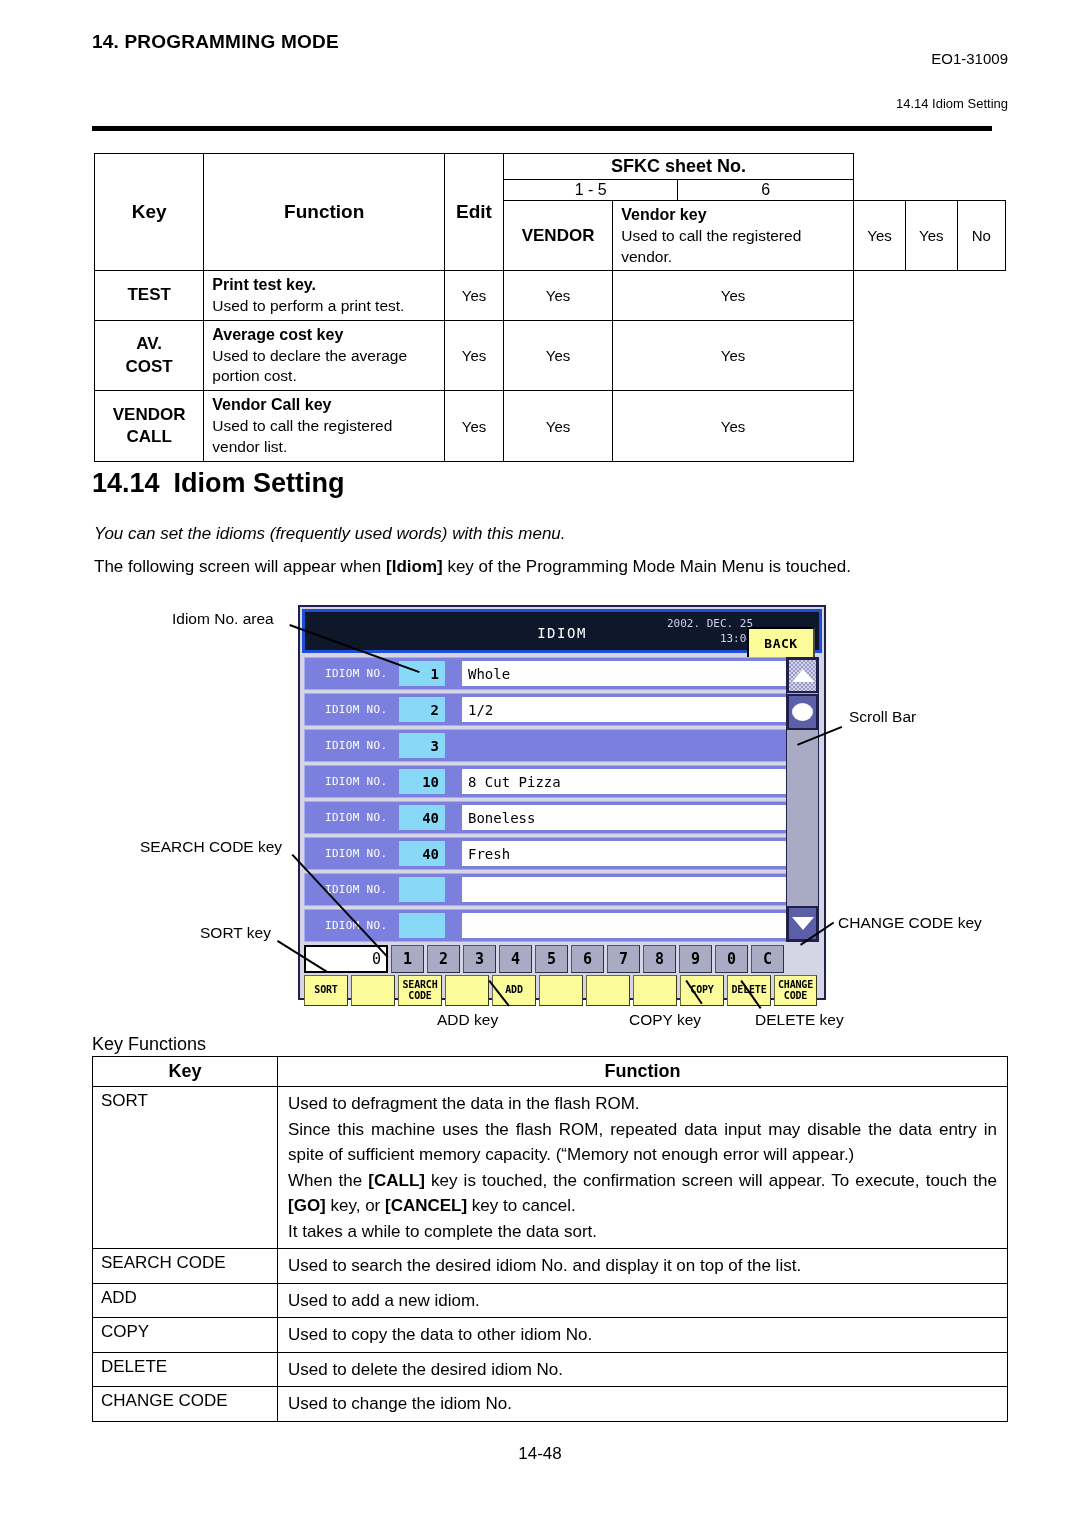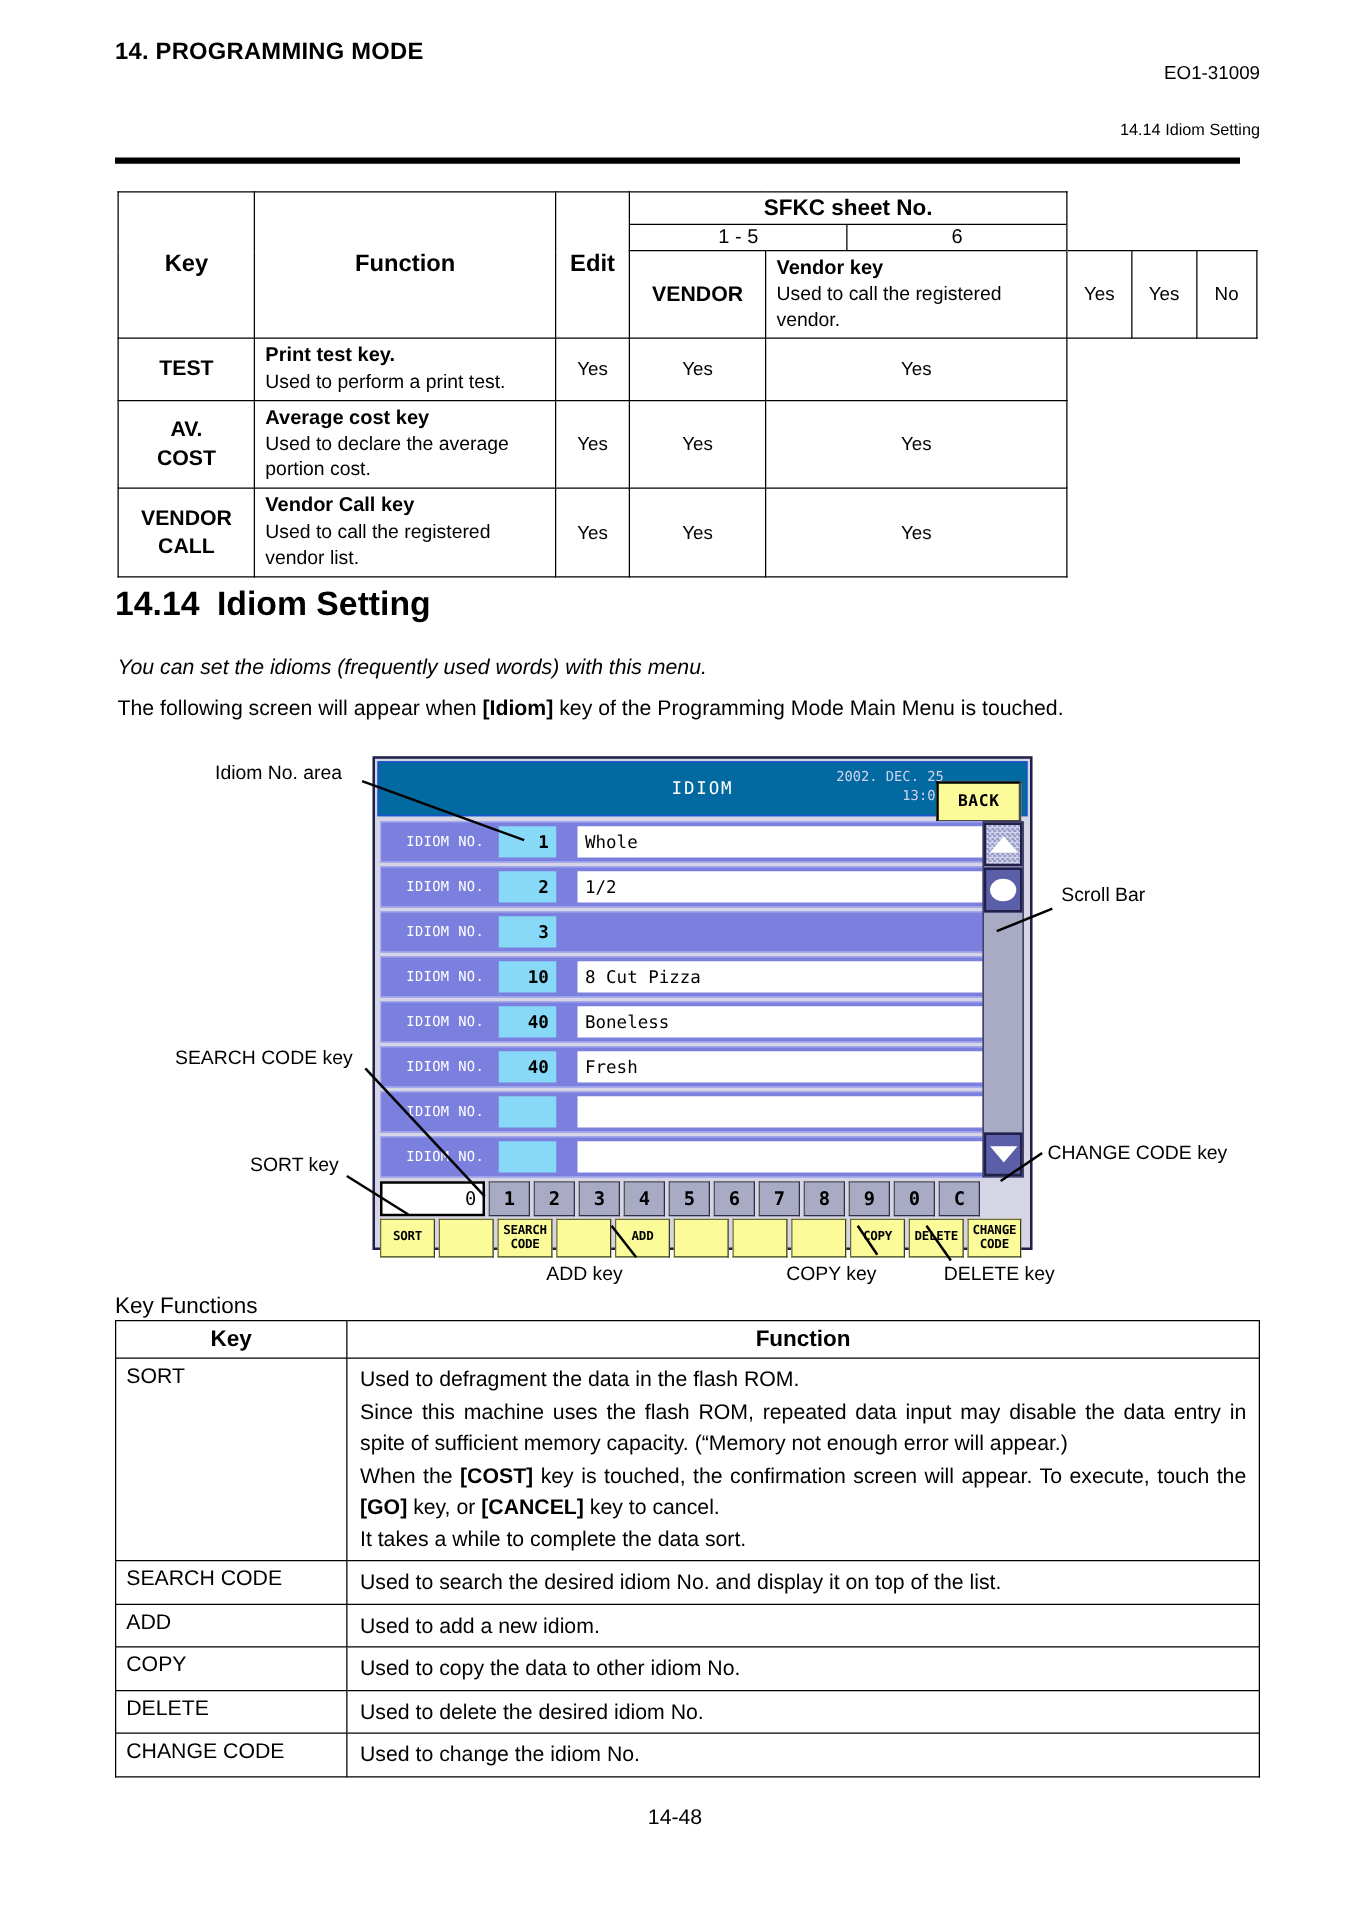--- a/index.html
+++ b/index.html
@@ -42,21 +42,21 @@
   .para2 { position:absolute; left:94px; top:557px; width:910px; font-size:17px; }
   .para2 b { font-weight:bold; }
 
   
   .dev {
     position:absolute; left:298px; top:605px; width:528px; height:395px;
     background:#d5d5e6; border:2px solid #20204a;
   }
   .dev-title {
     position:absolute; left:2px; top:2px; right:2px; height:44px;
-    background:#0369a1; border:1px solid #1d4ed8;
+    background:#0f172a; border:3px solid #1d4ed8;
   }
   .dev-title .tt {
     position:absolute; left:0; right:0; top:13px; text-align:center;
     color:#fff; font-family:"DejaVu Sans Mono", monospace; font-size:14px; letter-spacing:1.5px;
   }
   .dev-dt {
     position:absolute; right:66px; top:5px; text-align:right;
     color:#cfd2ee; font-family:"DejaVu Sans Mono", monospace; font-size:11px; line-height:1.35;
   }
   .back-btn {
@@ -399,21 +399,21 @@
   <tbody>
       <tr>
     <td class="hd" style="width:185px;">Key</td>
     <td class="hd">Function</td>
   </tr>
   <tr>
     <td class="k">SORT</td>
     <td class="f">
       <div>Used to defragment the data in the flash ROM.</div>
       <div class="just">Since this machine uses the flash ROM, repeated data input may disable the data entry in spite of sufficient memory capacity.  (“Memory not enough error will appear.)</div>
-      <div class="just"><span>When the </span><b>[COST]</b><span> key is touched, the confirmation screen will appear.  To execute, touch the </span><b>[GO]</b><span> key, or </span><b>[CANCEL]</b><span> key to cancel.</span></div>
+      <div class="just"><span>When the </span><b>[CALL]</b><span> key is touched, the confirmation screen will appear.  To execute, touch the </span><b>[GO]</b><span> key, or </span><b>[CANCEL]</b><span> key to cancel.</span></div>
       <div>It takes a while to complete the data sort.</div>
     </td>
   </tr>
   <tr>
     <td class="k">SEARCH CODE</td>
     <td class="f">Used to search the desired idiom No. and display it on top of the list.</td>
   </tr>
   <tr>
     <td class="k">ADD</td>
     <td class="f">Used to add a new idiom.</td>

